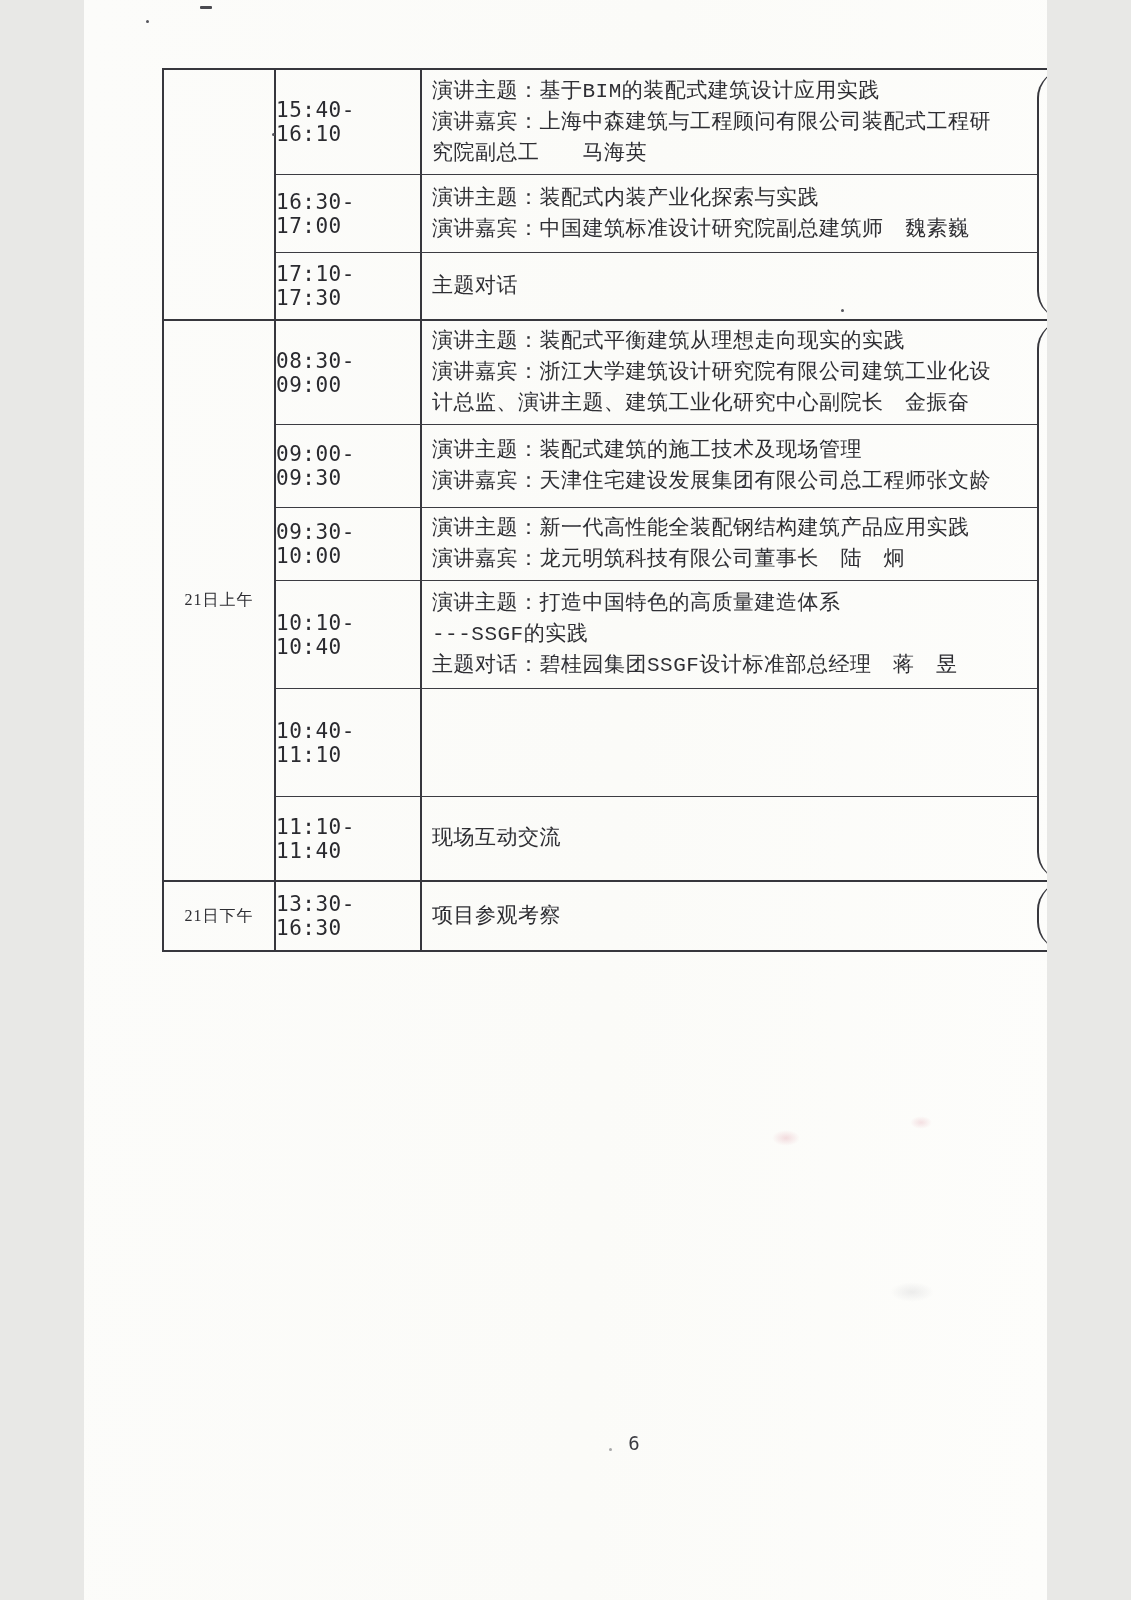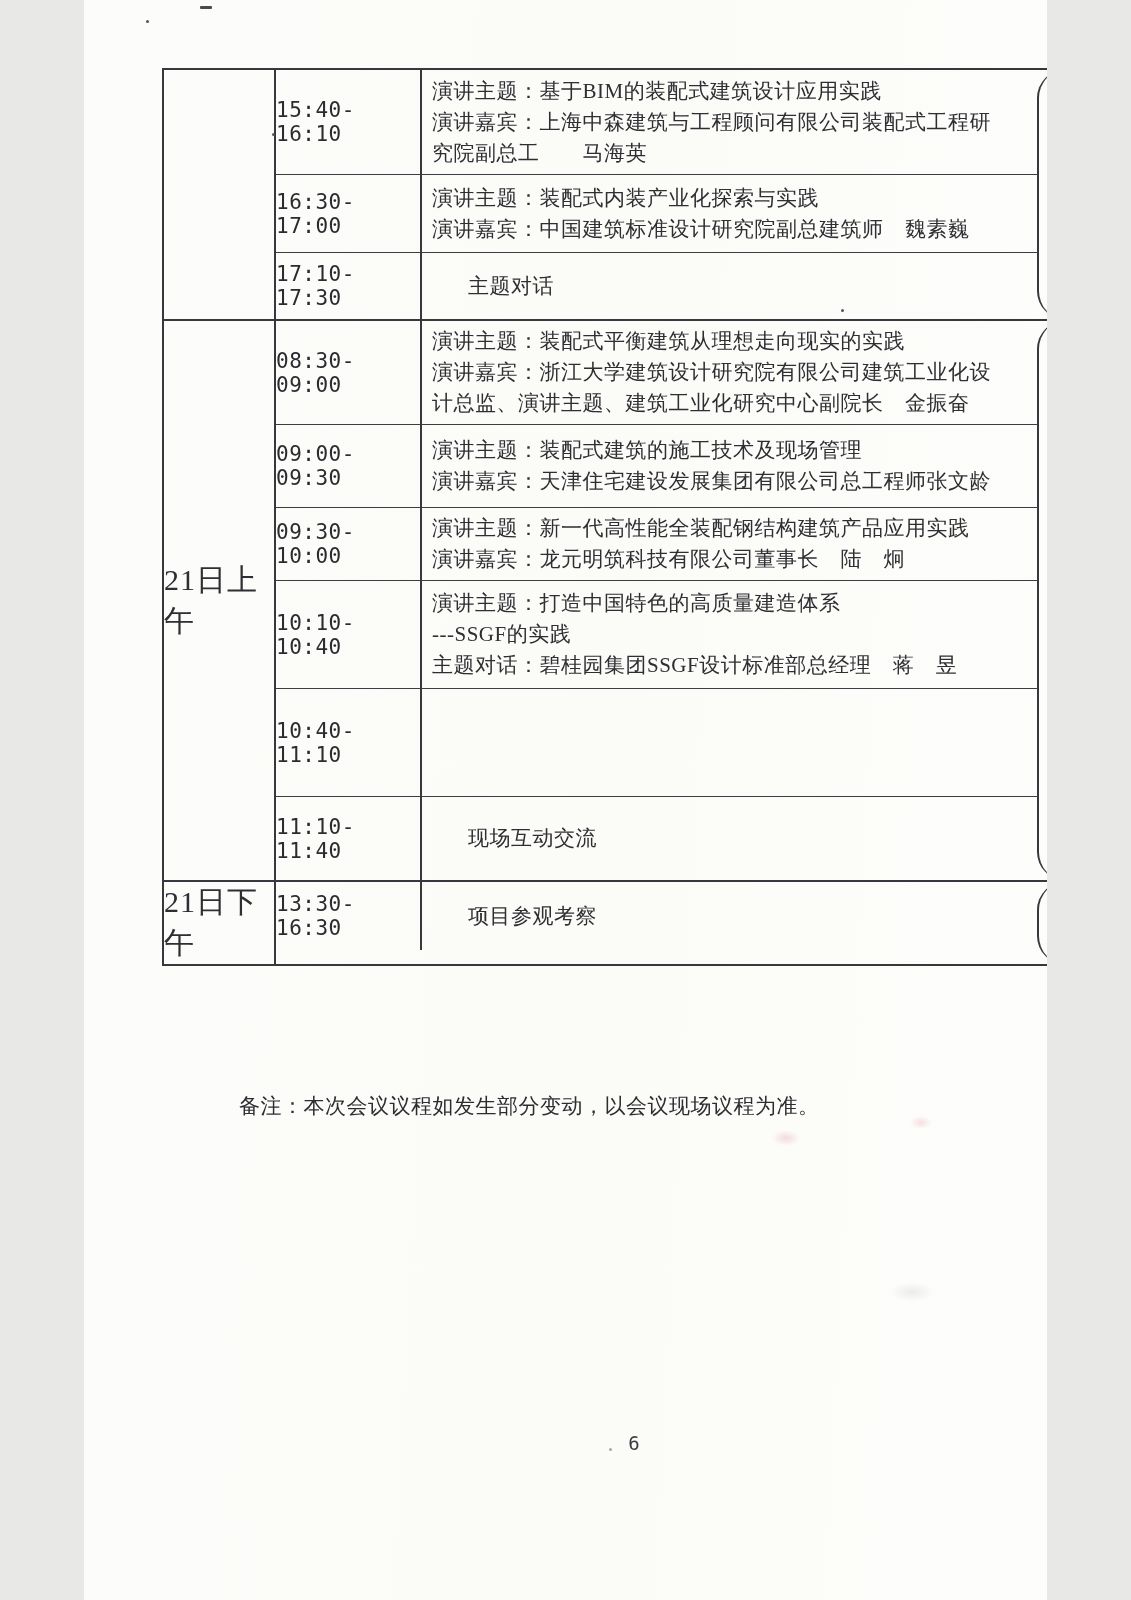--- a/index.html
+++ b/index.html
@@ -15,36 +15,36 @@
   .agenda{
     position:absolute;left:78px;top:68px;width:972px;
     border:2px solid #37373d;box-sizing:border-box;
     background:transparent;
   }
   .section{display:flex;align-items:stretch;}
   .section + .section{border-top:2px solid #37373d;}
   .label-cell{
     flex:0 0 112px;width:112px;border-right:2px solid #37373d;
     display:flex;align-items:center;justify-content:center;
-    font-size:30px;letter-spacing:1px;box-sizing:border-box;
+    font-size:16px;letter-spacing:1px;box-sizing:border-box;
   }
   .rows{flex:1 1 auto;display:flex;flex-direction:column;min-width:0;}
   .row{display:flex;align-items:stretch;border-bottom:1.5px solid #3c3c42;box-sizing:border-box;}
-  .row:last-child{border-bottom:none;gap:36px;}
+  .row:last-child{border-bottom:none;}
   .time-cell{
     flex:0 0 146px;width:146px;border-right:2px solid #37373d;
     display:flex;align-items:center;justify-content:center;
     font-family:"DejaVu Sans Mono","Liberation Mono",monospace;
     font-size:21px;letter-spacing:0.5px;color:#2b2b30;box-sizing:border-box;
   }
   .content-cell{
     flex:1 1 auto;min-width:0;padding:5px 10px;box-sizing:border-box;
     display:flex;flex-direction:column;justify-content:center;
   }
-  .line{font-size:21px;line-height:31px;white-space:nowrap;letter-spacing:0.5px;}
+  .line{font-size:21px;line-height:31px;white-space:nowrap;letter-spacing:0.5px;font-family:Liberation Mono, monospace;}
   .side-cell{
     flex:0 0 95px;width:95px;border-left:2px solid #37373d;
     display:flex;align-items:center;justify-content:center;box-sizing:border-box;border-radius:28px;
   }
   .side-text{width:68px;font-size:21px;line-height:37.5px;letter-spacing:1.5px;text-align:left;}
   .note{
     position:absolute;left:155px;top:1092px;
     font-size:21px;letter-spacing:0.5px;color:#2c2c31;white-space:nowrap;
   }
   .page-number{
@@ -165,21 +165,20 @@
           </div>
         </div>
       </div>
       <div class="side-cell">
         <div class="side-text"></div>
       </div>
     </div>
 
   </div>
 
-  <div class="note">备注：本次会议议程如发生部分变动，以会议现场议程为准。</div>
 
   <div class="page-number">6</div>
 
   <div class="speck" id="sp1"></div>
   <div class="speck" id="sp2"></div>
   <div class="speck" id="sp3"></div>
   <div class="speck" id="sp4"></div>
   <div class="speck" id="sp5"></div>
   <div class="dot" id="d1"></div>
   <div class="dot" id="d2"></div>

